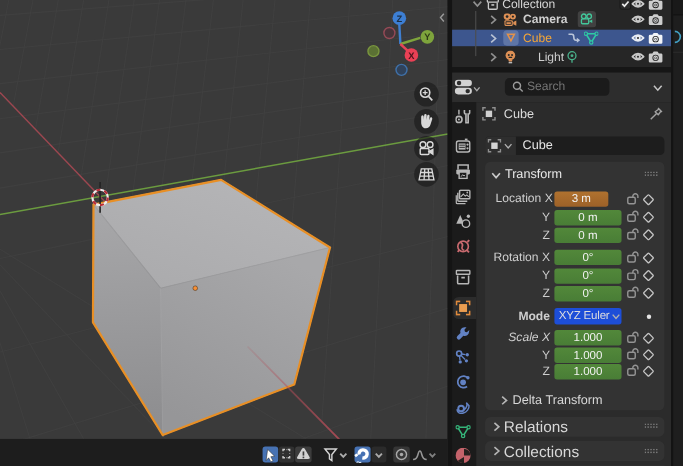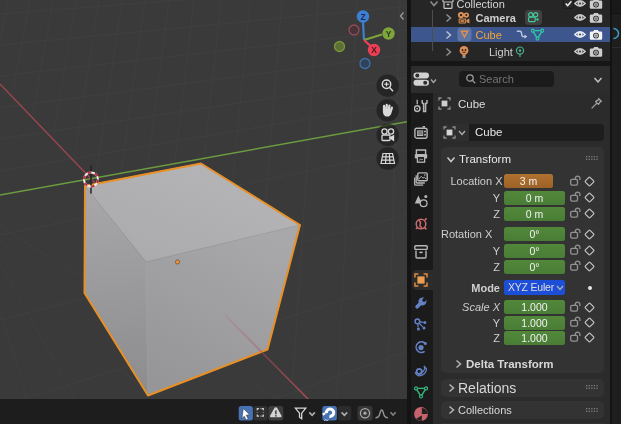--- a/index.html
+++ b/index.html
@@ -451,21 +451,21 @@
     </svg>
 <div class="txt" style="left:441px;top:205.8px;width:59px;height:16px;line-height:16px;font-size:11px;color:#cecece;text-align:right;">Z</div>
 <div class="abs" style="left:504px;top:206.8px;width:61px;height:14px;background:linear-gradient(#52883a,#497d36);border-radius:2.5px;color:#f2f2f2;font-size:10.5px;line-height:14px;text-align:center;">0 m</div>
 <svg class="abs" style="left:569.5px;top:207.3px;" width="13" height="12" viewBox="0 0 13 12">
       <rect x="0.7" y="4.3" width="6.8" height="5.9" rx="1.4" fill="none" stroke="#949494" stroke-width="1.3"></rect>
       <path d="M5.3,4.3 L5.3,3.4 a2.3,2.3 0 0 1 4.6,0 L9.9,4.9" fill="none" stroke="#949494" stroke-width="1.3"></path>
     </svg>
 <svg class="abs" style="left:583.0px;top:207.3px;" width="13" height="13" viewBox="0 0 13 13">
       <rect x="3.2" y="3.2" width="6.6" height="6.6" fill="none" stroke="#c4c4c4" stroke-width="1.2" transform="rotate(45 6.5 6.5)" rx="0.8"></rect>
     </svg>
-<div class="txt" style="left:441px;top:226.4px;width:59px;height:16px;line-height:16px;font-size:11px;color:#cecece;">Rotation X</div>
+<div class="txt" style="left:441px;top:226.4px;width:59px;height:16px;line-height:16px;font-size:11px;color:#cecece;text-align:right;">Rotation X</div>
 <div class="abs" style="left:504px;top:227.4px;width:61px;height:14px;background:linear-gradient(#52883a,#497d36);border-radius:2.5px;color:#f2f2f2;font-size:10.5px;line-height:14px;text-align:center;">0°</div>
 <svg class="abs" style="left:569.5px;top:227.9px;" width="13" height="12" viewBox="0 0 13 12">
       <rect x="0.7" y="4.3" width="6.8" height="5.9" rx="1.4" fill="none" stroke="#949494" stroke-width="1.3"></rect>
       <path d="M5.3,4.3 L5.3,3.4 a2.3,2.3 0 0 1 4.6,0 L9.9,4.9" fill="none" stroke="#949494" stroke-width="1.3"></path>
     </svg>
 <svg class="abs" style="left:583.0px;top:227.9px;" width="13" height="13" viewBox="0 0 13 13">
       <rect x="3.2" y="3.2" width="6.6" height="6.6" fill="none" stroke="#c4c4c4" stroke-width="1.2" transform="rotate(45 6.5 6.5)" rx="0.8"></rect>
     </svg>
 <div class="txt" style="left:441px;top:242.6px;width:59px;height:16px;line-height:16px;font-size:11px;color:#cecece;text-align:right;">Y</div>
 <div class="abs" style="left:504px;top:243.6px;width:61px;height:14px;background:linear-gradient(#52883a,#497d36);border-radius:2.5px;color:#f2f2f2;font-size:10.5px;line-height:14px;text-align:center;">0°</div>
@@ -514,21 +514,21 @@
     </svg>
 <div class="txt" style="left:441px;top:279.5px;width:59px;height:16px;line-height:16px;font-size:11px;color:#cecece;text-align:right;font-weight:bold;">Mode</div>
 <div class="abs" style="left:504px;top:280.0px;width:61px;height:15px;background:#1d4ed8;border-radius:2.5px;color:#dedede;font-size:10.5px;line-height:15px;text-align:left;padding-left:4px;box-sizing:border-box;letter-spacing:-0.2px;">XYZ Euler</div>
 <svg class="abs" style="left:556px;top:285.0px;" width="8" height="6" viewBox="0 0 8 6">
       <path d="M1,1 L4,4.5 L7,1" fill="none" stroke="#b0b0b0" stroke-width="1.3"></path>
     </svg>
 <div class="abs" style="left:587.5px;top:285.5px;width:4.5px;height:4.5px;border-radius:50%;background:#e6e6e6;"></div>
 <svg class="abs" style="left:454px;top:359px;" width="8" height="10" viewBox="0 0 8 10">
       <path d="M2.5,1.5 L6.5,5 L2.5,8.5" fill="none" stroke="#b5b5b5" stroke-width="1.5"></path>
     </svg>
-<div class="txt" style="left:466px;top:356px;height:16px;line-height:16px;font-size:11.5px;color:#d8d8d8;font-weight:bold;">Delta Transform</div>
+<div class="txt" style="left:466px;top:356px;height:16px;line-height:16px;font-size:11.5px;color:#d8d8d8;font-weight:normal;">Delta Transform</div>
 <div class="abs" style="left:441px;top:378.5px;width:163px;height:18px;background:#333333;border-radius:5px;"></div>
 <svg class="abs" style="left:446.5px;top:382.5px;" width="8" height="10" viewBox="0 0 8 10">
       <path d="M2.5,1.5 L6.5,5 L2.5,8.5" fill="none" stroke="#b5b5b5" stroke-width="1.5"></path>
     </svg>
 <div class="txt" style="left:458px;top:379.5px;height:16px;line-height:16px;font-size:14px;color:#d8d8d8;font-weight:normal;">Relations</div>
 <svg class="abs" style="left:586px;top:385.0px;" width="13" height="6" viewBox="0 0 13 6">
       <rect x="0.0" y="0.0" width="1.3" height="1.3" fill="#7d7d7d"></rect>
       <rect x="2.6" y="0.0" width="1.3" height="1.3" fill="#7d7d7d"></rect>
       <rect x="5.2" y="0.0" width="1.3" height="1.3" fill="#7d7d7d"></rect>
       <rect x="7.800000000000001" y="0.0" width="1.3" height="1.3" fill="#7d7d7d"></rect>
@@ -536,21 +536,21 @@
       <rect x="0.0" y="2.6" width="1.3" height="1.3" fill="#7d7d7d"></rect>
       <rect x="2.6" y="2.6" width="1.3" height="1.3" fill="#7d7d7d"></rect>
       <rect x="5.2" y="2.6" width="1.3" height="1.3" fill="#7d7d7d"></rect>
       <rect x="7.800000000000001" y="2.6" width="1.3" height="1.3" fill="#7d7d7d"></rect>
       <rect x="10.4" y="2.6" width="1.3" height="1.3" fill="#7d7d7d"></rect>
     </svg>
 <div class="abs" style="left:441px;top:400.5px;width:163px;height:18.5px;background:#333333;border-radius:5px;"></div>
 <svg class="abs" style="left:446.5px;top:405px;" width="8" height="10" viewBox="0 0 8 10">
       <path d="M2.5,1.5 L6.5,5 L2.5,8.5" fill="none" stroke="#b5b5b5" stroke-width="1.5"></path>
     </svg>
-<div class="txt" style="left:458px;top:402px;height:16px;line-height:16px;font-size:11px;color:#d8d8d8;font-weight:normal;">Collections</div>
+<div class="txt" style="left:458px;top:402px;height:16px;line-height:16px;font-size:14px;color:#d8d8d8;font-weight:normal;">Collections</div>
 <svg class="abs" style="left:586px;top:407.5px;" width="13" height="6" viewBox="0 0 13 6">
       <rect x="0.0" y="0.0" width="1.3" height="1.3" fill="#7d7d7d"></rect>
       <rect x="2.6" y="0.0" width="1.3" height="1.3" fill="#7d7d7d"></rect>
       <rect x="5.2" y="0.0" width="1.3" height="1.3" fill="#7d7d7d"></rect>
       <rect x="7.800000000000001" y="0.0" width="1.3" height="1.3" fill="#7d7d7d"></rect>
       <rect x="10.4" y="0.0" width="1.3" height="1.3" fill="#7d7d7d"></rect>
       <rect x="0.0" y="2.6" width="1.3" height="1.3" fill="#7d7d7d"></rect>
       <rect x="2.6" y="2.6" width="1.3" height="1.3" fill="#7d7d7d"></rect>
       <rect x="5.2" y="2.6" width="1.3" height="1.3" fill="#7d7d7d"></rect>
       <rect x="7.800000000000001" y="2.6" width="1.3" height="1.3" fill="#7d7d7d"></rect>

